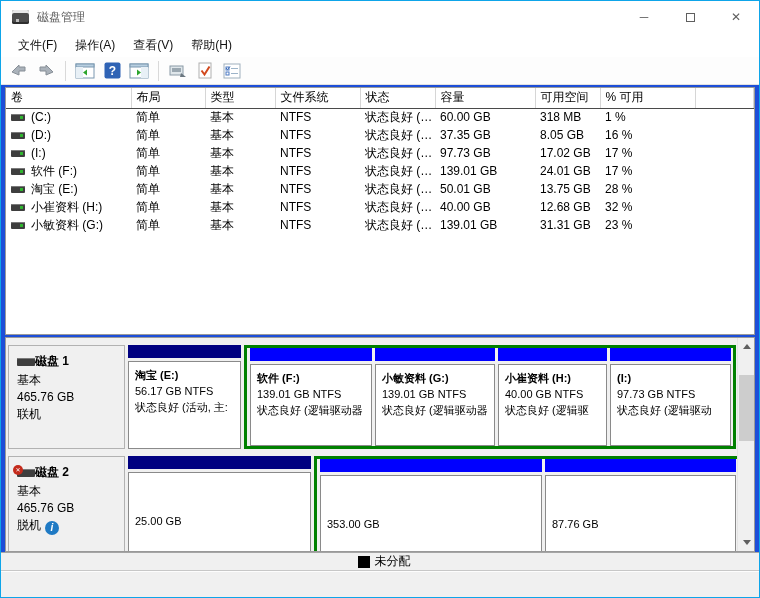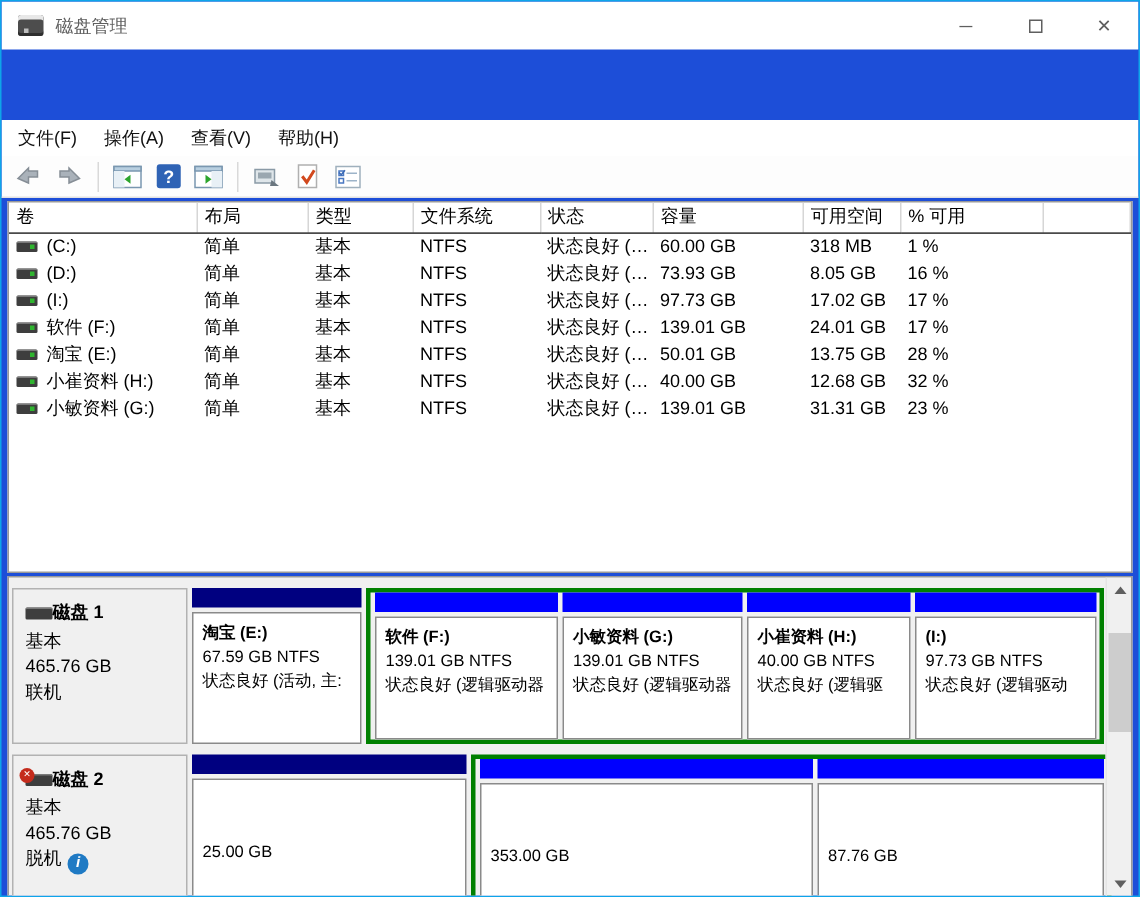--- a/index.html
+++ b/index.html
@@ -10,21 +10,21 @@
   
   .titlebar { height:32px; background:#ffffff; display:flex; align-items:center; flex-shrink:0; }
   .app-icon { width:17px; height:14px; margin-left:11px; position:relative; background:#4d4d4d; border-radius:2px; box-shadow: inset 0 3px 0 #e8e8e8, inset 0 -2px 0 #2e2e2e; }
   .app-icon::after { content:''; position:absolute; left:4px; bottom:2px; width:3px; height:3px; background:#bdbdbd; }
   .title-text { margin-left:8px; font-size:12px; color:#5f5f5f; }
   .win-controls { margin-left:auto; display:flex; height:100%; }
   .win-btn { width:46px; height:100%; display:flex; align-items:center; justify-content:center; color:#5f5f5f; font-size:12px; }
   .max-glyph { width:9px; height:9px; border:1px solid #5f5f5f; display:inline-block; }
 
   
-  .menubar { height:24px; background:#fff; display:flex; align-items:center; padding-left:2px; flex-shrink:0;margin-top:47px; }
+  .menubar { height:24px; background:#fff; display:flex; align-items:center; padding-left:8px; flex-shrink:0; }
   .menu-item { padding:0 9px; font-size:12px; color:#111; line-height:24px; }
 
   
   .toolbar { height:28px; background:#fdfdfd; border-bottom:1px solid #e2e2e2; display:flex; align-items:center; padding-left:7px; gap:5px; flex-shrink:0; }
   .tb-sep { width:1px; height:20px; background:#d9d9d9; margin:0 3px; }
   .tb-btn { width:22px; height:22px; display:flex; align-items:center; justify-content:center; }
 
   
   .volume-panel { margin:2px 4px 0 4px; height:248px; background:#fff; border:1px solid #999; overflow:hidden; flex-shrink:0; }
   table { border-collapse:collapse; width:100%; font-size:12px; table-layout:fixed; }
@@ -200,21 +200,21 @@
           <td>
               <span class="vol-cell">
                 <span class="vol-ico"></span>
                 <span>(D:)</span>
               </span>
             </td>
           <td>简单</td>
           <td>基本</td>
           <td>NTFS</td>
           <td>状态良好 (…</td>
-          <td>73.93 GB</td>
+          <td>37.35 GB</td>
           <td>8.05 GB</td>
           <td>16 %</td>
           <td></td>
         </tr>
         <tr>
           <td>
               <span class="vol-cell">
                 <span class="vol-ico"></span>
                 <span>(I:)</span>
               </span>
@@ -306,21 +306,21 @@
           </div>
         <div>基本</div>
         <div>465.76 GB</div>
         <div>联机</div>
       </div>
       <div class="parts">
         <div class="part-cell" style="width:113px">
           <div class="band" style="background: rgb(0, 0, 128);"></div>
           <div class="part-body">
             <div class="part-name">淘宝 (E:)</div>
-            <div>67.59 GB NTFS</div>
+            <div>56.17 GB NTFS</div>
             <div>状态良好 (活动, 主:</div>
           </div>
         </div>
         <div class="ext-group">
           <div class="part-cell" style="width:122px">
             <div class="band" style="background: rgb(0, 0, 255);"></div>
             <div class="part-body">
               <div class="part-name">软件 (F:)</div>
               <div>139.01 GB NTFS</div>
               <div>状态良好 (逻辑驱动器</div>

